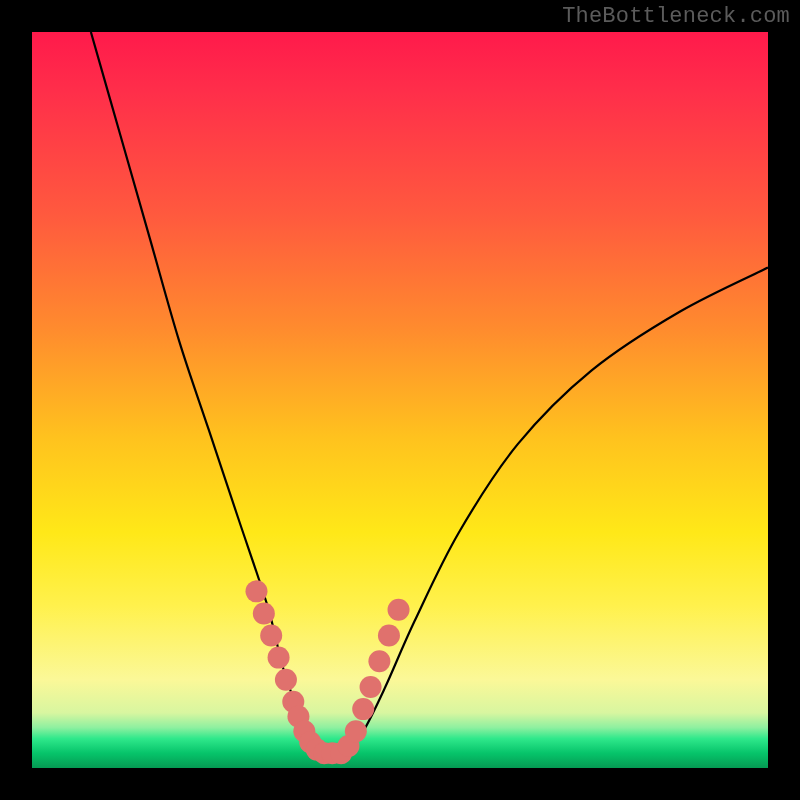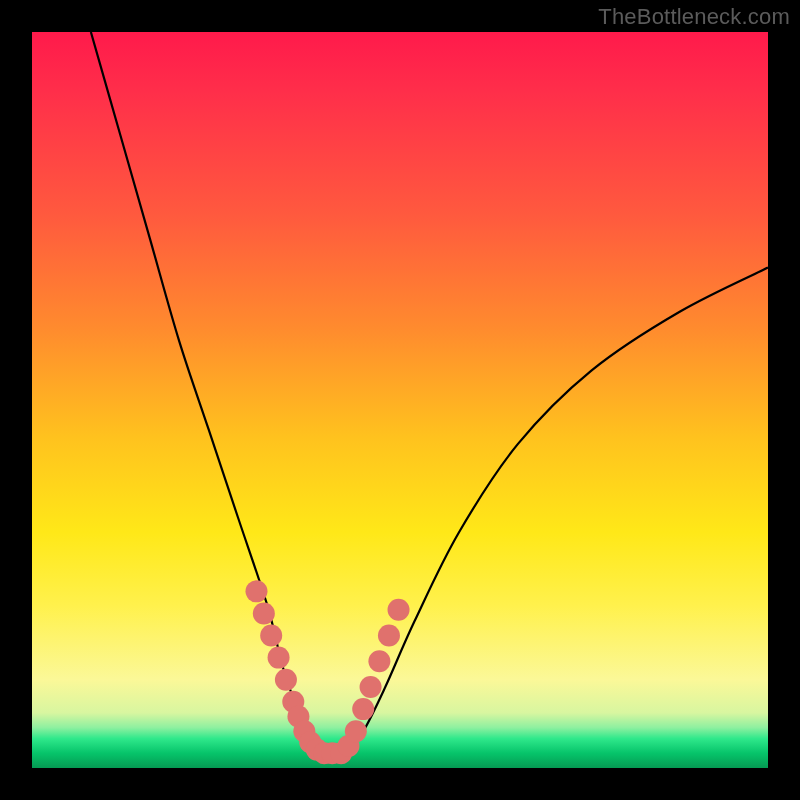--- a/index.html
+++ b/index.html
@@ -10,20 +10,21 @@
     overflow: hidden;
     background: #000;
     font-family: Arial, Helvetica, sans-serif;
   }
   .frame {
     position: absolute;
     top: 0; left: 0;
     width: 800px;
     height: 800px;
     background: #000;
+    font-family: Liberation Mono, monospace;
   }
   .plot-area {
     position: absolute;
     top: 32px;
     left: 32px;
     width: 736px;
     height: 736px;
     overflow: hidden;
   }
   .gradient-bg {

